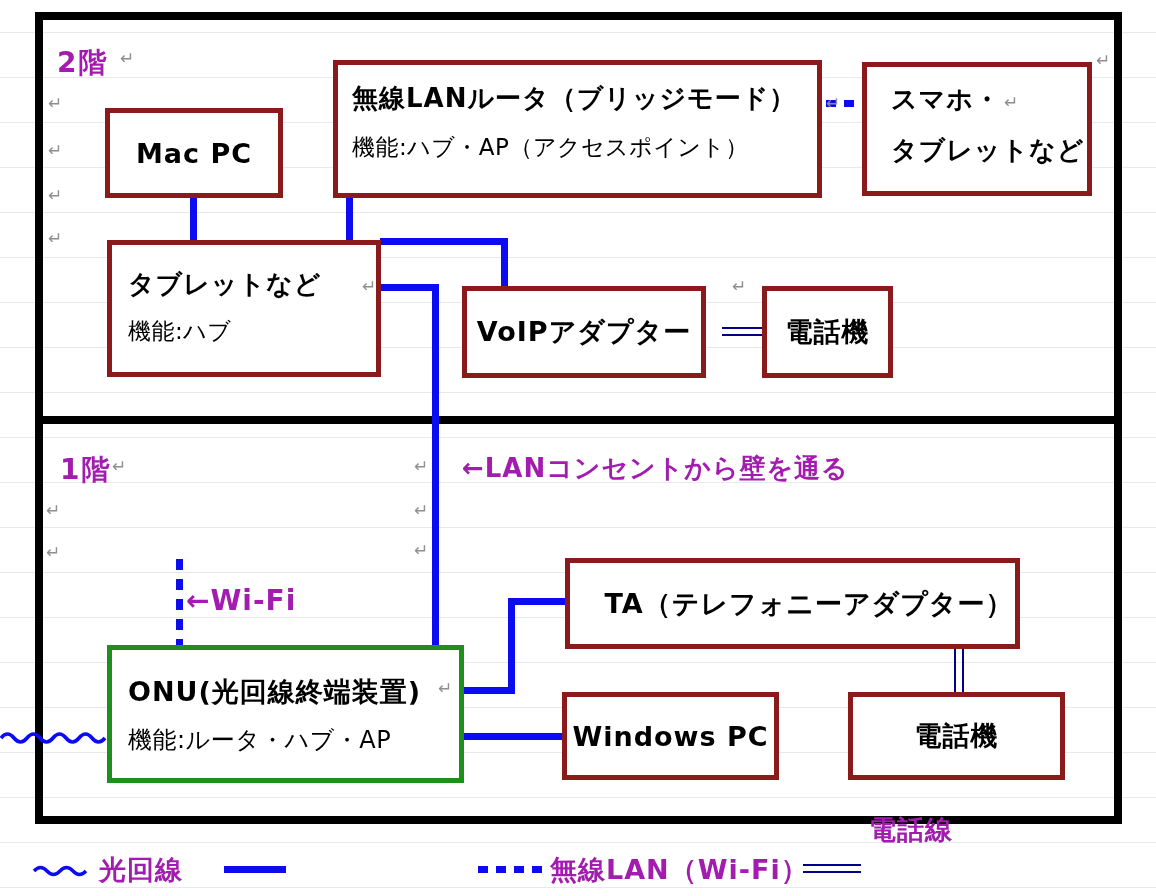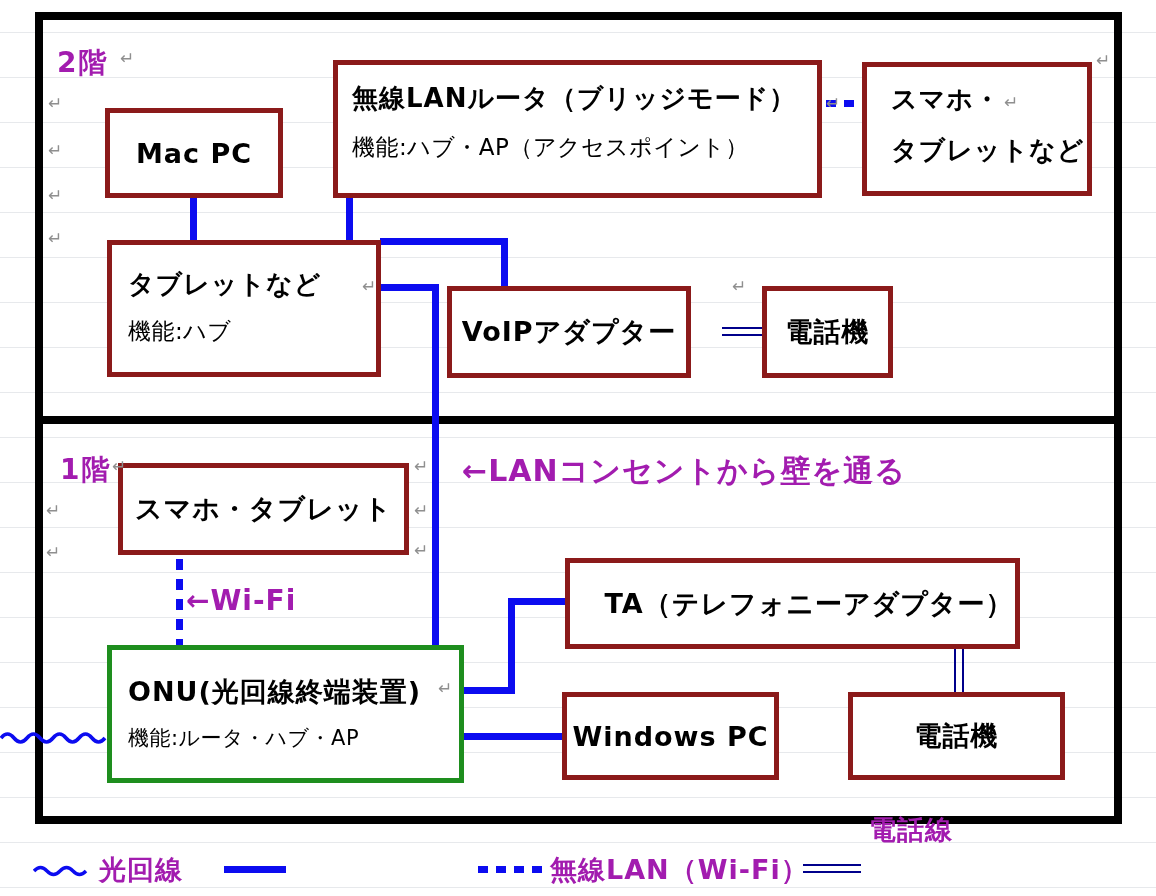--- a/index.html
+++ b/index.html
@@ -20,21 +20,21 @@
   .outline{border:8px solid #000;background:transparent;}
   .hline{background:#000;}
   .box{position:absolute;box-sizing:border-box;background:#fff;border:5px solid var(--red);}
   .box.green{border-color:var(--green);}
   .center-label{display:flex;align-items:center;justify-content:center;height:100%;
         font-weight:bold;font-size:27px;color:#000;letter-spacing:1px;white-space:nowrap;}
   .tline{position:absolute;white-space:nowrap;color:#a21caf;}
   .title{font-weight:bold;font-size:26px;letter-spacing:1px;}
   .sub{font-weight:normal;font-size:23px;letter-spacing:0.5px;}
   .floor-label{font-weight:bold;font-size:28px;letter-spacing:2px;}
-  .note{font-weight:bold;font-size:30px;letter-spacing:1px;}
+  .note{font-weight:bold;font-size:26px;letter-spacing:1px;}
   .blue{background:var(--blue);}
   .dash-h{background:repeating-linear-gradient(to right,var(--blue) 0 10px,transparent 10px 18px);}
   .dash-v{background:repeating-linear-gradient(to bottom,var(--blue) 0 11px,transparent 11px 20px);}
   .dbl-h{border-top:2px solid var(--navy);border-bottom:2px solid var(--navy);background:transparent;}
   .dbl-v{border-left:2px solid var(--navy);border-right:2px solid var(--navy);background:transparent;}
   .pilcrow{position:absolute;color:var(--mark);font-size:17px;line-height:17px;font-weight:normal;}
   .legend-label{font-weight:bold;font-size:27px;letter-spacing:1px;white-space:nowrap;}
   svg{display:block;}
 </style>
 </head>
@@ -92,39 +92,36 @@
   <div class="box" style="left:862px;top:62px;width:230px;height:134px;padding:15px 0 0 24px;">
     <div class="title">スマホ・</div>
     <div class="title" style="margin-top:16px;">タブレットなど</div>
   </div>
 
   <div class="box" style="left:107px;top:240px;width:274px;height:137px;padding:22px 0 0 16px;">
     <div class="title">タブレットなど</div>
     <div class="sub" style="margin-top:14px;">機能:ハブ</div>
   </div>
 
-  <div class="box" style="left:447px;top:286px;width:244px;height:92px;">
+  <div class="box" style="left:462px;top:286px;width:244px;height:92px;">
     <div class="center-label">VoIPアダプター</div>
   </div>
 
   <div class="box" style="left:762px;top:286px;width:131px;height:92px;">
     <div class="center-label">電話機</div>
   </div>
 
-  <div class="box" style="left:118px;top:463px;width:291px;height:92px;">
-    <div class="center-label">スマホ・タブレット</div>
-  </div>
 
   <div class="box" style="left:565px;top:558px;width:455px;height:91px;padding-left:33px;">
     <div class="center-label">TA（テレフォニーアダプター）</div>
   </div>
 
   <div class="box green" style="left:107px;top:645px;width:357px;height:138px;padding:24px 0 0 16px;">
     <div class="title" style="font-size:27px;">ONU(光回線終端装置)</div>
-    <div class="sub" style="margin-top:14px;font-size:21px;">機能:ルータ・ハブ・AP</div>
+    <div class="sub" style="margin-top:14px;font-size:24px;">機能:ルータ・ハブ・AP</div>
   </div>
 
   <div class="box" style="left:562px;top:692px;width:217px;height:88px;">
     <div class="center-label">Windows PC</div>
   </div>
 
   <div class="box" style="left:848px;top:692px;width:217px;height:88px;">
     <div class="center-label">電話機</div>
   </div>
 

